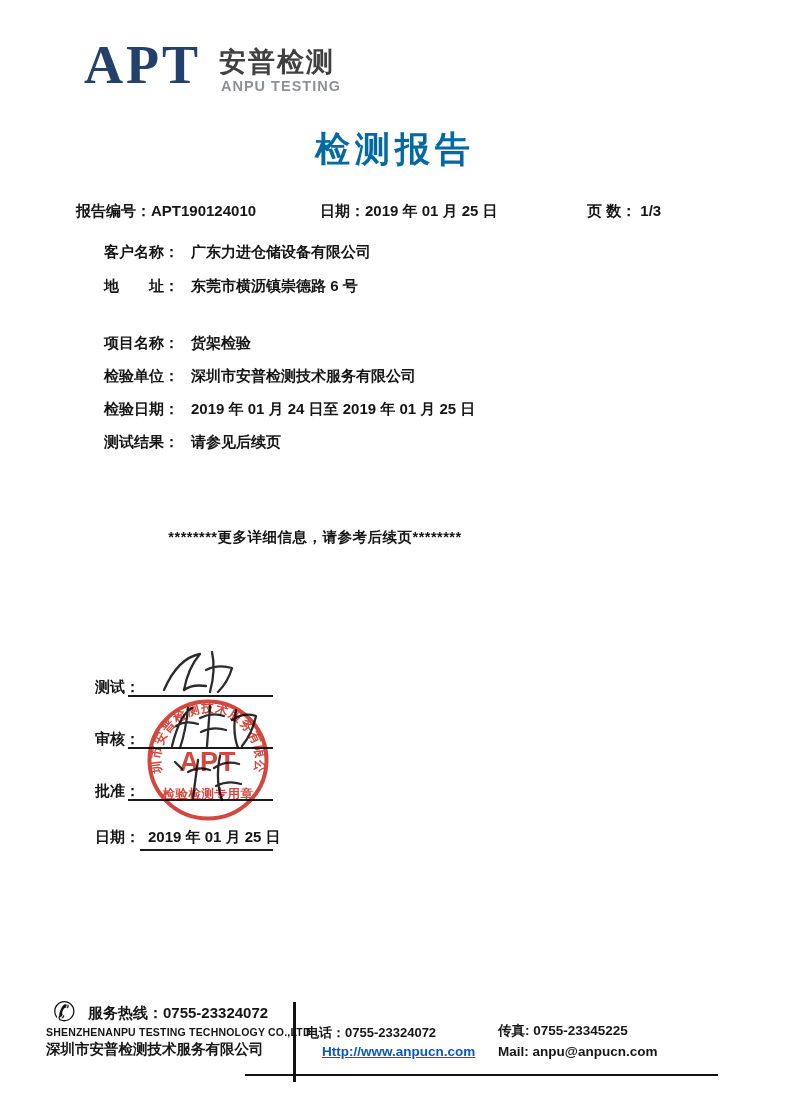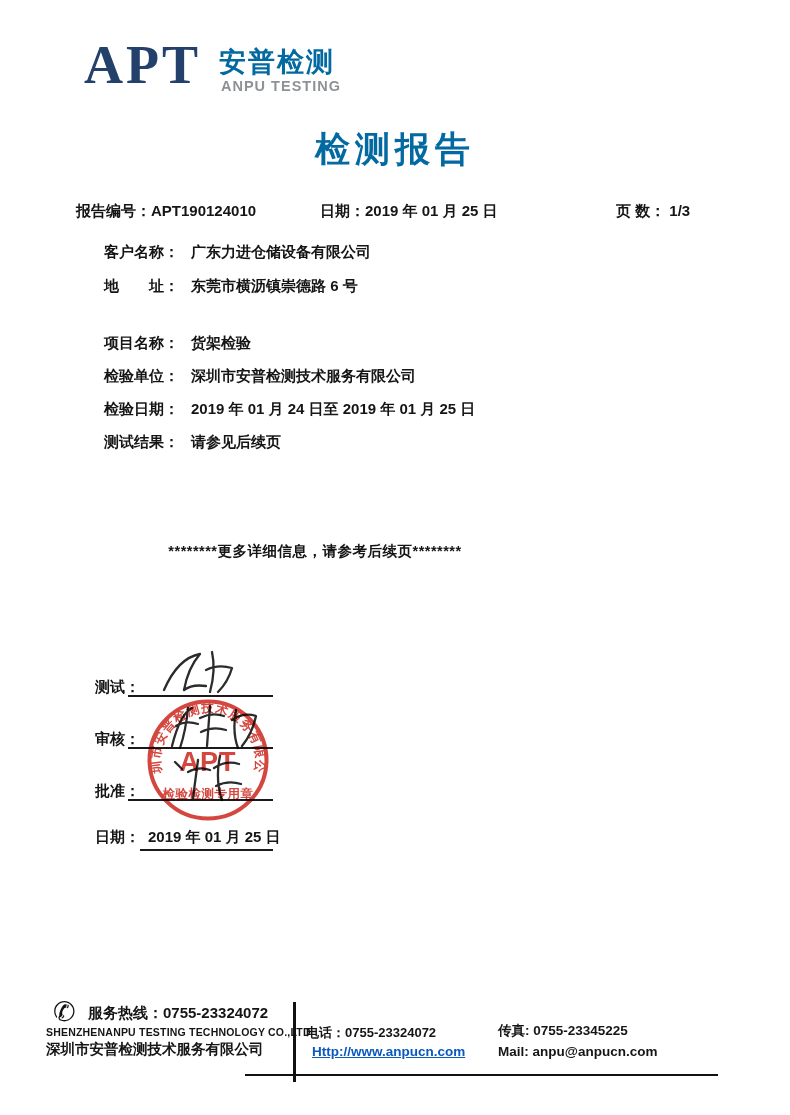--- a/index.html
+++ b/index.html
@@ -3,34 +3,34 @@
 <meta charset="utf-8">
 <style>
   html,body{margin:0;padding:0;background:#ffffff;}
   body{font-family:"Liberation Sans","DejaVu Sans",sans-serif;color:#151515;}
   .page{position:relative;width:790px;height:1115px;background:#ffffff;overflow:hidden;padding-left:16px;}
   .scan-edge{position:absolute;right:2px;top:0;width:2px;height:1115px;background:#cfd3d7;opacity:.6;}
 
   
   .logo-apt{position:absolute;left:84px;top:36px;font-size:54px;line-height:58px;font-weight:800;
             color:#24416b;letter-spacing:3px;font-family:"Liberation Serif","DejaVu Serif",serif;}
-  .logo-cn{position:absolute;left:219px;top:44px;font-size:27px;font-weight:600;color:#0369a1;letter-spacing:2px;}
+  .logo-cn{position:absolute;left:219px;top:44px;font-size:27px;font-weight:600;color:#404040;letter-spacing:2px;}
   .logo-en{position:absolute;left:221px;top:78px;font-size:14.5px;font-weight:700;color:#8e9297;letter-spacing:1px;}
 
   .doc-title{position:absolute;left:0;top:126px;width:790px;text-align:center;
              font-size:35px;font-weight:800;letter-spacing:5px;color:#0369a1;}
 
   .meta-row{position:absolute;top:202px;font-size:15px;font-weight:700;white-space:nowrap;}
-  .m1{left:76px;} .m2{left:320px;} .m3{left:616px;}
+  .m1{left:76px;} .m2{left:320px;} .m3{left:587px;}
 
   .inf{position:absolute;font-size:15px;font-weight:700;white-space:nowrap;}
   .inf .lab{position:absolute;left:88px;width:84px;}
   .inf .val{position:absolute;left:175px;}
 
-  .note-line{position:absolute;left:0;top:542px;width:630px;text-align:center;
+  .note-line{position:absolute;left:0;top:528px;width:630px;text-align:center;
              font-size:14.5px;font-weight:700;letter-spacing:.5px;}
 
   
   .sig-label{position:absolute;left:95px;font-size:15px;font-weight:700;}
   .sig-line{position:absolute;left:128px;width:145px;height:2px;background:#1a1a1a;}
   .date-label{position:absolute;left:95px;top:828px;font-size:15px;font-weight:700;}
   .date-value{position:absolute;left:148px;top:828px;font-size:15px;font-weight:700;white-space:nowrap;}
   .date-underline{position:absolute;left:140px;top:849px;width:133px;height:2px;background:#1a1a1a;}
 
   .stamp{position:absolute;left:141px;top:693px;mix-blend-mode:multiply;opacity:.92;}
@@ -39,21 +39,21 @@
   
   .footer{position:absolute;left:0;top:992px;width:790px;height:100px;font-weight:700;}
   .phone-icon{position:absolute;left:53px;top:4px;font-size:27px;font-weight:400;color:#111;}
   .hotline{position:absolute;left:88px;top:12px;font-size:15px;white-space:nowrap;}
   .co-en{position:absolute;left:46px;top:34px;font-size:10.5px;letter-spacing:.2px;white-space:nowrap;}
   .co-cn{position:absolute;left:46px;top:48px;font-size:14.5px;white-space:nowrap;}
   .v-divider{position:absolute;left:293px;top:10px;width:3px;height:80px;background:#111;}
   .f-addr{position:absolute;left:306px;top:8px;font-size:13.5px;white-space:nowrap;}
   .f-tel{position:absolute;left:306px;top:32px;font-size:13px;white-space:nowrap;}
   .f-fax{position:absolute;left:498px;top:30px;font-size:13.5px;white-space:nowrap;}
-  .f-web{position:absolute;left:312px;top:52px;font-size:13.5px;color:#0a58c0;text-decoration:underline;white-space:nowrap;}
+  .f-web{position:absolute;left:322px;top:52px;font-size:13.5px;color:#0a58c0;text-decoration:underline;white-space:nowrap;}
   .f-mail{position:absolute;left:498px;top:52px;font-size:13.5px;white-space:nowrap;}
   .h-rule{position:absolute;left:245px;top:82px;width:473px;height:2px;background:#111;}
 </style>
 </head>
 <body>
 
 <div class="page">
   <div class="scan-edge"></div>
 
   <div class="logo-apt">APT</div>

